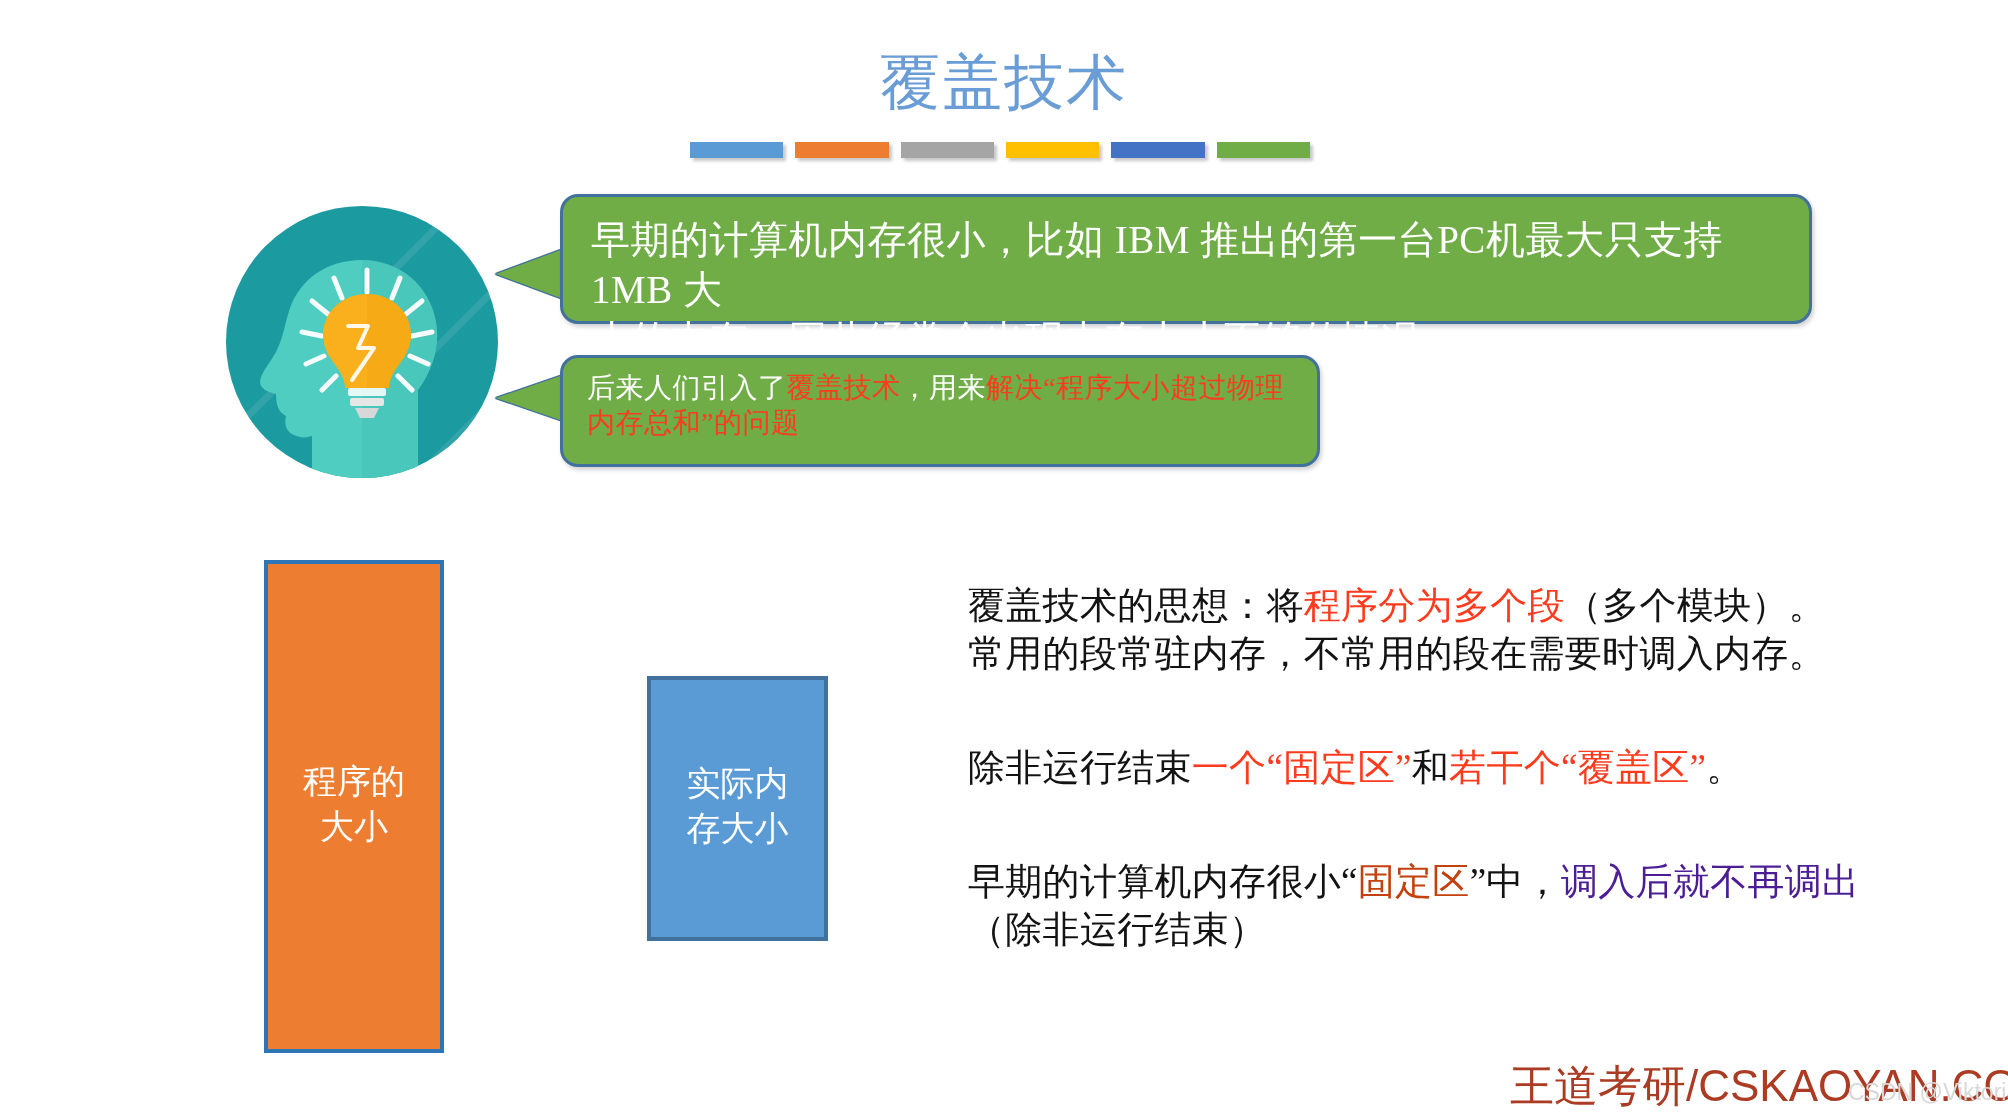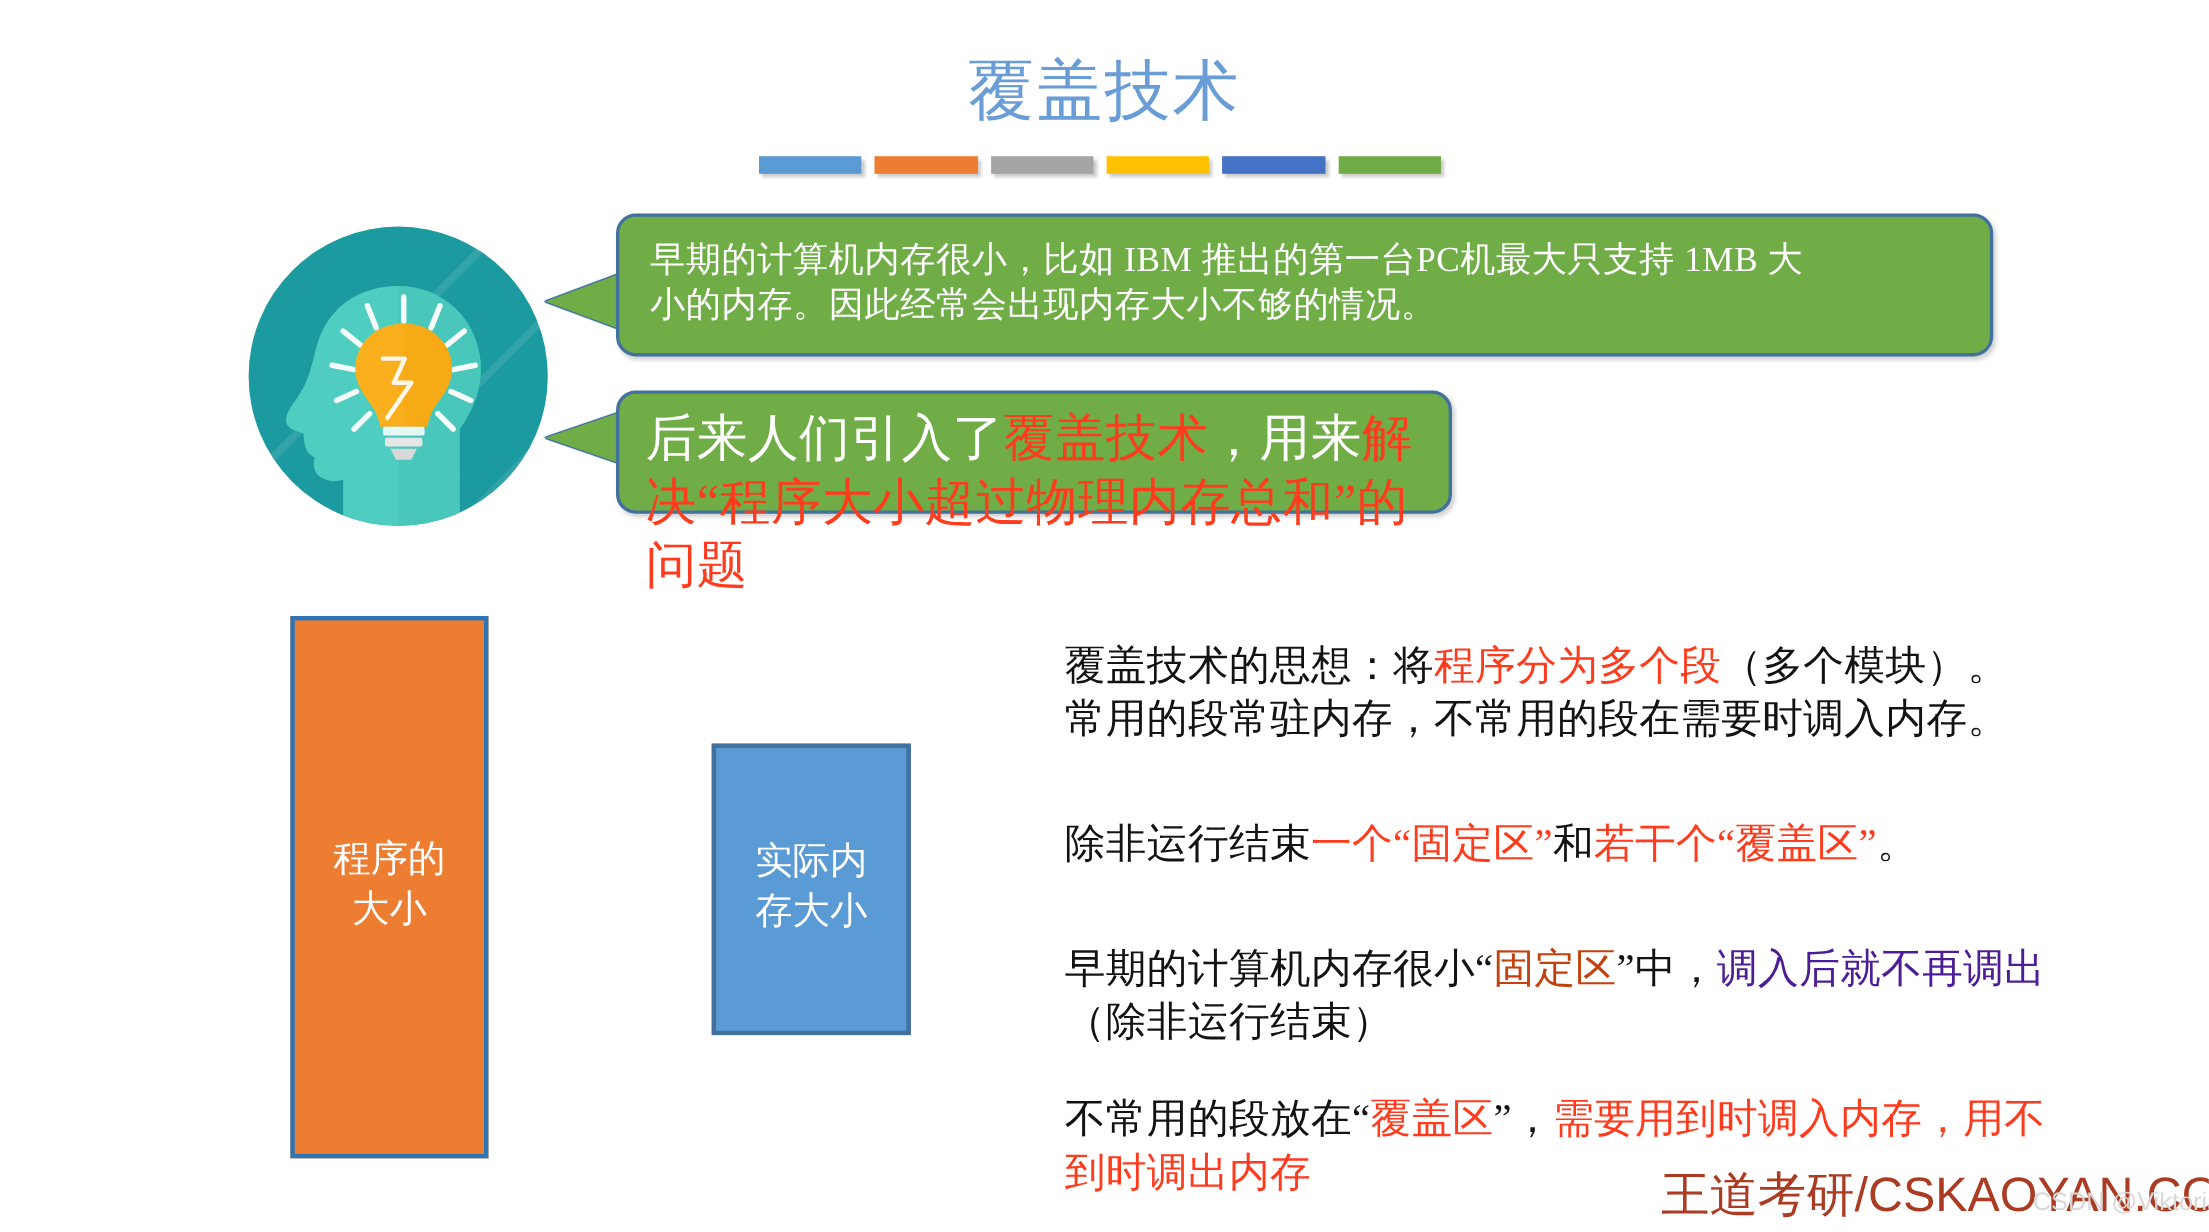--- a/index.html
+++ b/index.html
@@ -78,42 +78,42 @@
   }
 
   #bubble-one {
     left: 560px;
     top: 194px;
     width: 1252px;
     height: 130px;
   }
   #bubble-one .bubble-text {
     padding: 18px 26px 0 28px;
-    font-size: 32px;
+    font-size: 39px;
     line-height: 1.28;
     letter-spacing: 0.5px;
   }
   #bubble-one-tail {
     left: 496px;
     top: 248px;
     border-top: 26px solid transparent;
     border-bottom: 26px solid transparent;
     border-right: 70px solid #70AD47;
     filter: drop-shadow(-1px 1px 0 #41719C) drop-shadow(-1px -1px 0 #41719C);
   }
 
   #bubble-two {
     left: 560px;
     top: 355px;
     width: 760px;
     height: 112px;
   }
   #bubble-two .bubble-text {
     padding: 12px 18px 0 24px;
-    font-size: 46px;
+    font-size: 28px;
     line-height: 1.25;
     letter-spacing: 0.5px;
   }
   #bubble-two-tail {
     left: 496px;
     top: 374px;
     border-top: 24px solid transparent;
     border-bottom: 24px solid transparent;
     border-right: 70px solid #70AD47;
     filter: drop-shadow(-1px 1px 0 #41719C) drop-shadow(-1px -1px 0 #41719C);
@@ -295,18 +295,17 @@
   <div class="para-gap"></div>
 
   <p><span>除非运行结束</span><span class="hl-red" style="color: rgb(255, 59, 29);">一个“固定区”</span><span>和</span><span class="hl-red" style="color: rgb(255, 59, 29);">若干个“覆盖区”</span><span>。</span></p>
 
   <div class="para-gap"></div>
 
   <p><span>早期的计算机内存很小“</span><span class="hl-red" style="color: #c2410c;">固定区</span><span>”中，</span><span class="hl-red" style="color: #4c1d95;">调入后就不再调出</span><span>（除非运行结束）</span></p>
 
   <div class="para-gap-sm"></div>
 
-  <p><span>不常用的段放在“</span><span class="hl-red" style="color: rgb(255, 59, 29);">覆盖区</span><span>”，</span><span class="hl-red" style="color: rgb(255, 59, 29);">需要用到时调入内存，用不到时调出内存</span></p>
 
 </div>
 
 <div id="brand-watermark" style="color: rgb(171, 59, 34);">王道考研/CSKAOYAN.COM</div>
 <div id="csdn-watermark" style="color: rgb(216, 216, 216);">CSDN @Viktoriae</div>
 
 </body></html>

